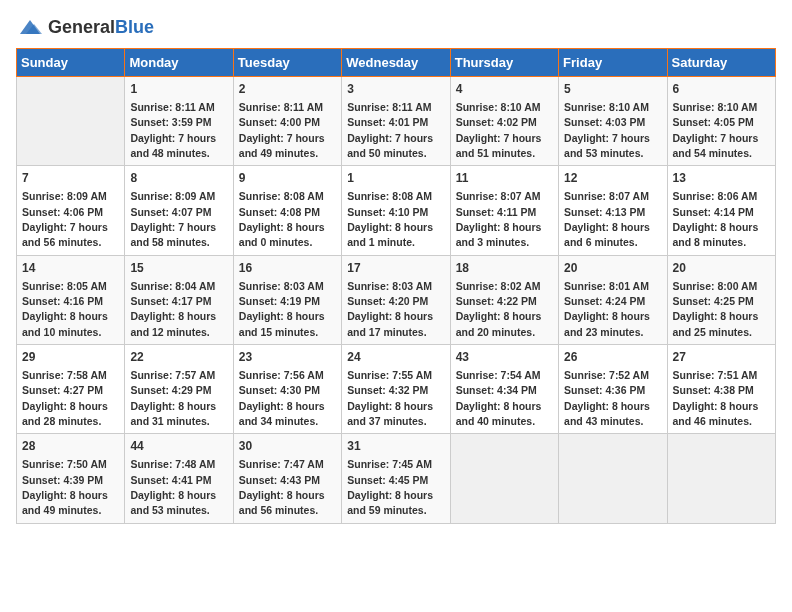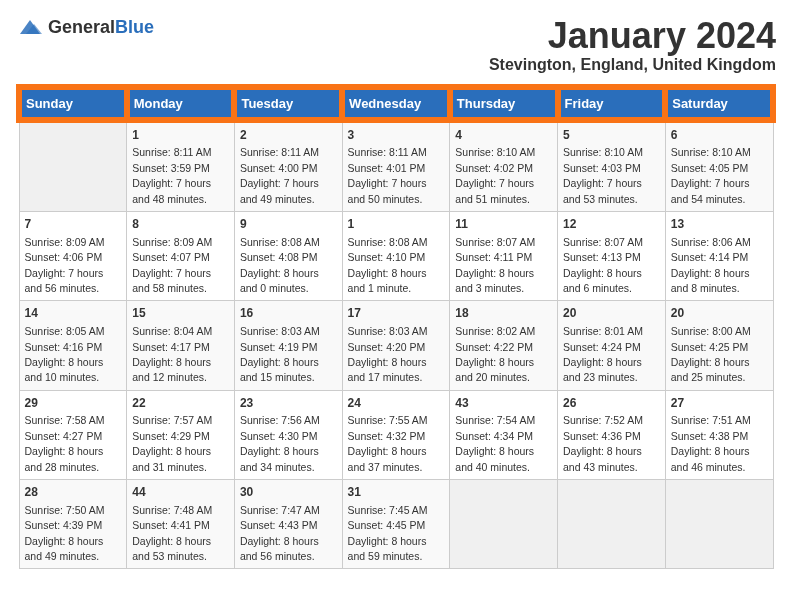--- a/index.html
+++ b/index.html
@@ -44,41 +44,42 @@
       border-collapse: collapse;
       font-size: 11px;
     }
     thead tr th {
       background-color: #2a6ebb;
       color: white;
       padding: 6px 4px;
       text-align: left;
       font-size: 13px;
       font-weight: bold;
-      border: 6px solid #f97316;
+      border: 1px solid #f97316;
     }
     tbody tr td {
       border: 1px solid #ccc;
       padding: 4px 5px;
       vertical-align: top;
       width: 14.28%;
       min-height: 80px;
       height: 80px;
       color: #333;
       line-height: 1.4;
     }
     .day-number {
       font-weight: bold;
       font-size: 12px;
       display: block;
       margin-bottom: 2px;
     }
     .day-info {
       font-size: 10.5px;
       color: #333;
+      font-weight: bold;
     }
     tbody tr:nth-child(odd) td {
       background-color: #f9f9f9;
     }
     tbody tr:nth-child(even) td {
       background-color: #ffffff;
     }
     tbody tr td.empty {
       background-color: #f0f0f0;
     }
@@ -88,24 +89,20 @@
 
 <div class="header-area">
   <div class="logo">
     <svg class="logo-icon" viewBox="0 0 28 22" xmlns="http://www.w3.org/2000/svg">
       <polygon points="4,18 14,4 24,18" fill="#2a6ebb" opacity="0.85"></polygon>
       <polygon points="10,18 18,8 26,18" fill="#2a6ebb" opacity="0.6"></polygon>
     </svg>
     <div>
       <span style="color:#333;font-weight:bold;font-size:18px;">General</span><span style="color:#2a6ebb;font-weight:bold;font-size:18px;">Blue</span>
     </div>
-  </div>
-  <div class="title-area">
-    <div class="month-title">January 2024</div>
-    <div class="location-title">Stevington, England, United Kingdom</div>
   </div>
 </div>
 
 <table>
   <thead>
     <tr id="header-row">
     <th>Sunday</th>
         <th>Monday</th>
         <th>Tuesday</th>
         <th>Wednesday</th>

